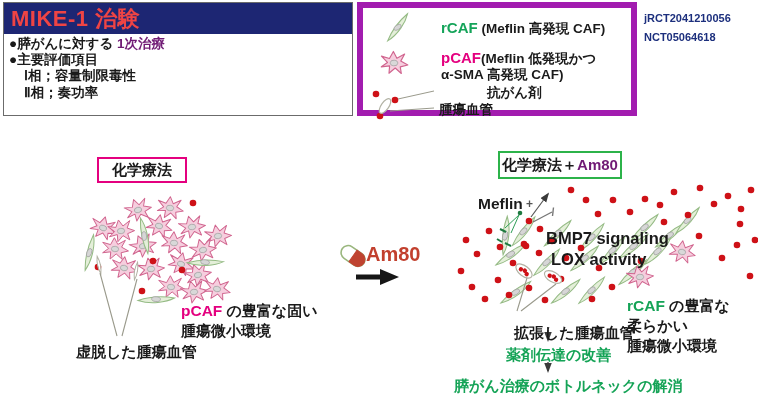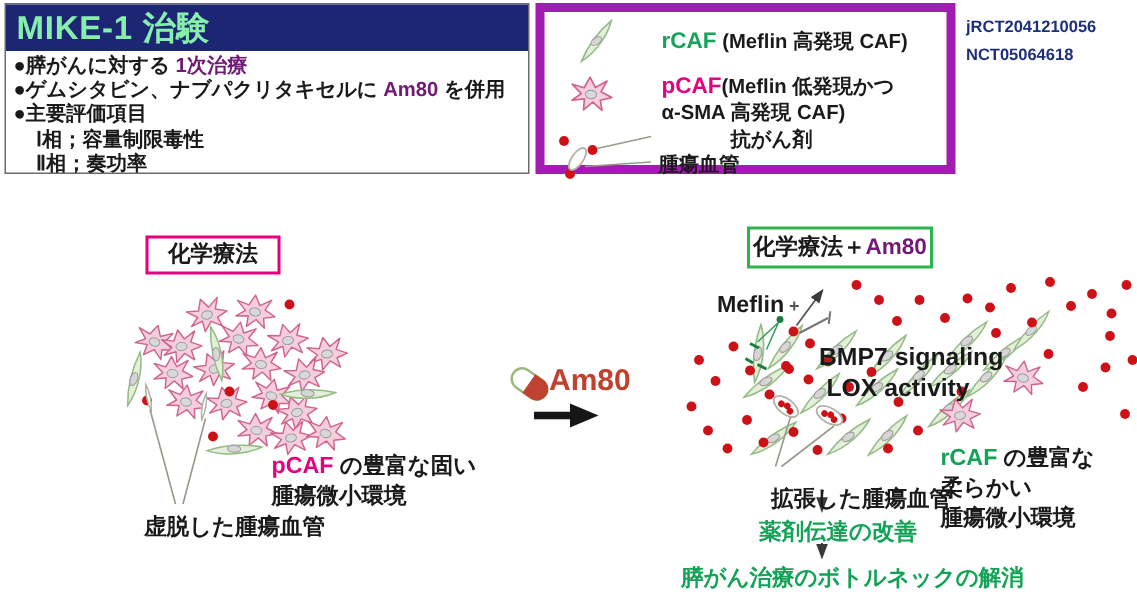--- a/index.html
+++ b/index.html
@@ -2,21 +2,21 @@
 <html><head>
 <meta charset="utf-8">
 <style>
   html,body{margin:0;padding:0;background:#fff;}
   .canvas{position:relative;width:758px;height:401px;background:#fff;
           font-family:"Liberation Sans",sans-serif;overflow:hidden;color:#1a1a1a;}
   .abs{position:absolute;}
   .overlay{position:absolute;left:0;top:0;width:758px;height:401px;}
   
   .info-box{left:3px;top:2px;width:350px;height:114px;border:1px solid #6b6b6b;background:#fff;box-sizing:border-box;}
-  .info-header{background:#1d2673;color:#86efac;font-size:22px;font-weight:bold;
+  .info-header{background:#1d2673;color:#ef4444;font-size:22px;font-weight:bold;
                height:31px;line-height:31px;padding:0 0 0 7px;letter-spacing:0.5px;}
   .bullets{font-size:13.5px;line-height:16.2px;padding:2px 4px 0 5px;font-weight:600;}
   .accent{color:#701a75;}
   .indent{padding-left:15px;}
   
   .legend-box{left:357px;top:2px;width:280px;height:114px;border:6px solid #a21caf;background:#fff;box-sizing:border-box;text-align:center;}
   .lg-name-r{color:#15a45a;font-weight:bold;font-size:15px;}
   .lg-name-p{color:#e4007f;font-weight:bold;font-size:15px;}
   .lg-txt{font-size:13.5px;font-weight:600;}
   
@@ -189,21 +189,20 @@
       <path d="M527,278 L517,311 M556,284 L521,311" stroke="#9a9a8c" stroke-width="1.1" fill="none"></path>
       <line x1="548" y1="330" x2="548" y2="340" stroke="#3a3a3a" stroke-width="1.3" marker-end="url(#mk)"></line>
       <line x1="548" y1="362" x2="548" y2="371" stroke="#3a3a3a" stroke-width="1.3" marker-end="url(#mk)"></line>
     </g>
   </svg>
 
   <div class="abs info-box">
     <div class="info-header">MIKE-1 治験</div>
     <div class="bullets">
       <div><span>●膵がんに対する </span><span class="accent">1次治療</span></div>
-      <div><span>●ゲムシタビン、ナブパクリタキセルに </span><span class="accent">Am80</span><span> を併用</span></div>
       <div>●主要評価項目</div>
       <div class="indent">Ⅰ相；容量制限毒性</div>
       <div class="indent">Ⅱ相；奏功率</div>
     </div>
   </div>
 
   <div class="abs legend-box">
     <svg class="abs" style="left:12px;top:4px;" width="46" height="32">
       <g transform="translate(23,16) rotate(-32) scale(0.78)">
         <path d="M-20,7 C-9,-1 6,-7 20,-9 C12,-1 -4,7 -20,7 Z" fill="#e4efd9" stroke="#95bb85" stroke-width="1.4"></path>
@@ -238,21 +237,21 @@
   <div class="abs registry">
     <div>jRCT2041210056</div>
     <div>NCT05064618</div>
   </div>
 
   <div class="abs panel-label label-left">化学療法</div>
   <div class="abs jp-bold" style="left:181px;top:301px;">
     <div><span class="magenta-txt" style="font-size:15.5px;">pCAF</span><span> の豊富な固い</span></div>
     <div>腫瘍微小環境</div>
   </div>
-  <div class="abs jp-bold" style="left:96px;top:342px;">虚脱した腫瘍血管</div>
+  <div class="abs jp-bold" style="left:76px;top:342px;">虚脱した腫瘍血管</div>
 
   <div class="abs am80-big" style="left:366px;top:243px;">Am80</div>
 
   <div class="abs panel-label label-right"><span>化学療法＋</span><span class="accent">Am80</span></div>
   <div class="abs meflin-note" style="left:478px;top:195px;">Meflin</div>
   <div class="abs plus-note" style="left:526px;top:197px;">+</div>
   <div class="abs en-note" style="left:546px;top:185px;">BMP7 signaling</div>
   <div class="abs en-note" style="left:551px;top:206px;">LOX activity</div>
   <div class="abs jp-bold" style="left:514px;top:312px;margin-top:11px;">拡張した腫瘍血管</div>
   <div class="abs jp-bold green-txt" style="left:506px;top:345px;">薬剤伝達の改善</div>

